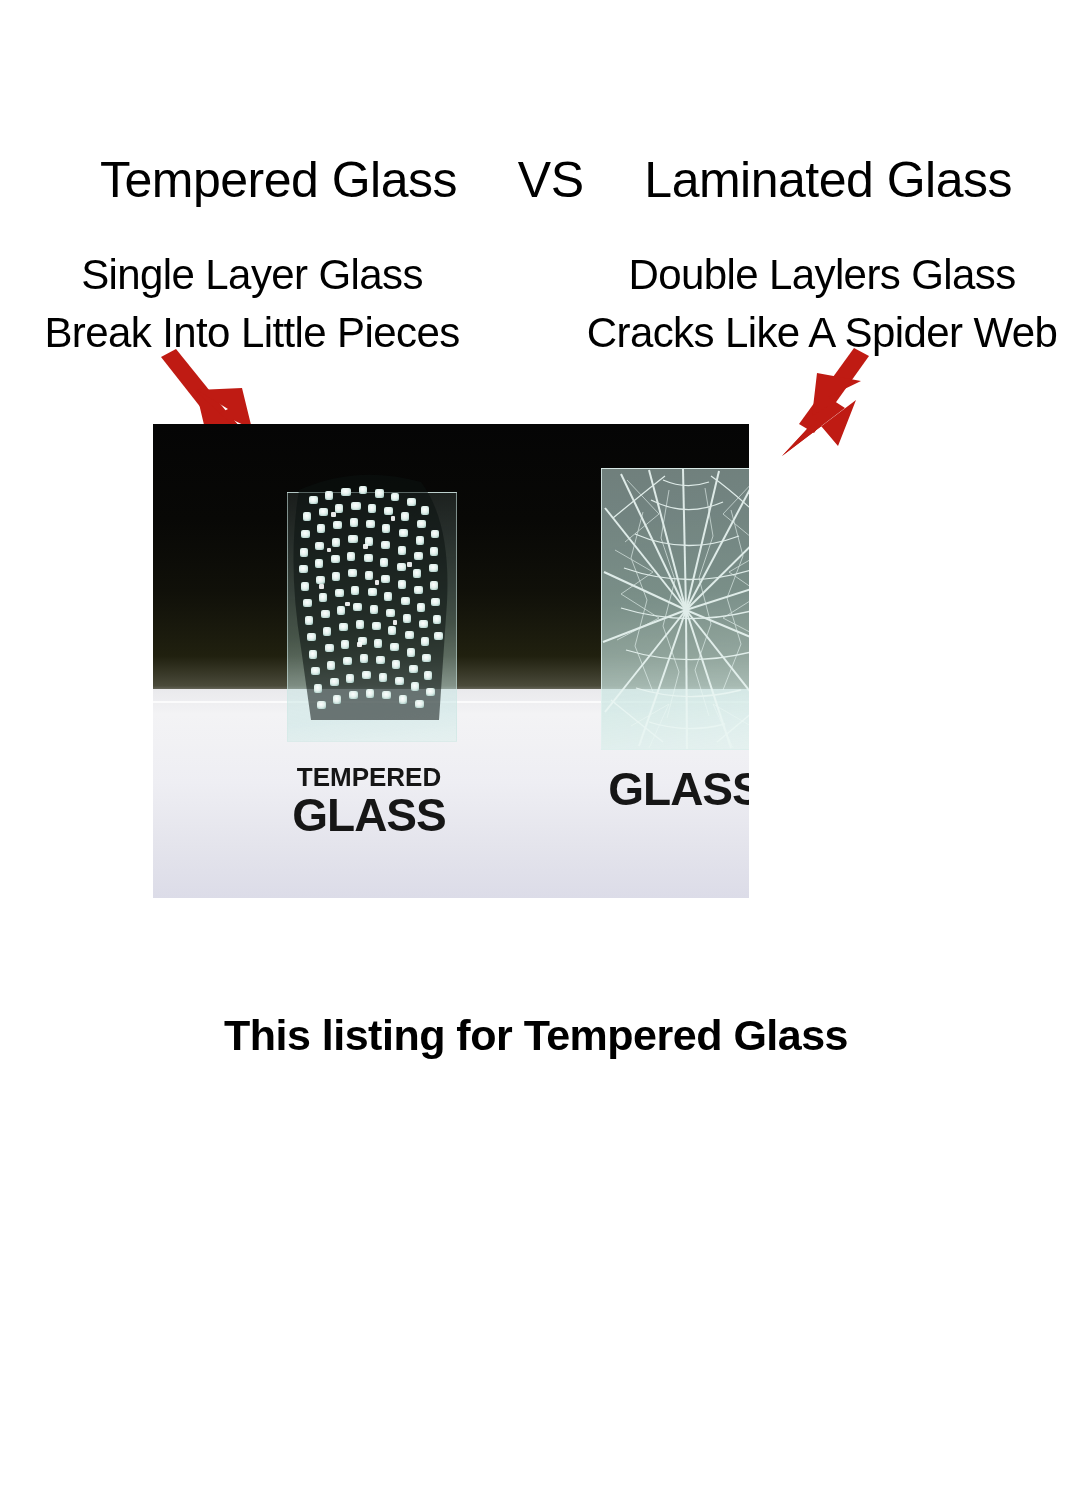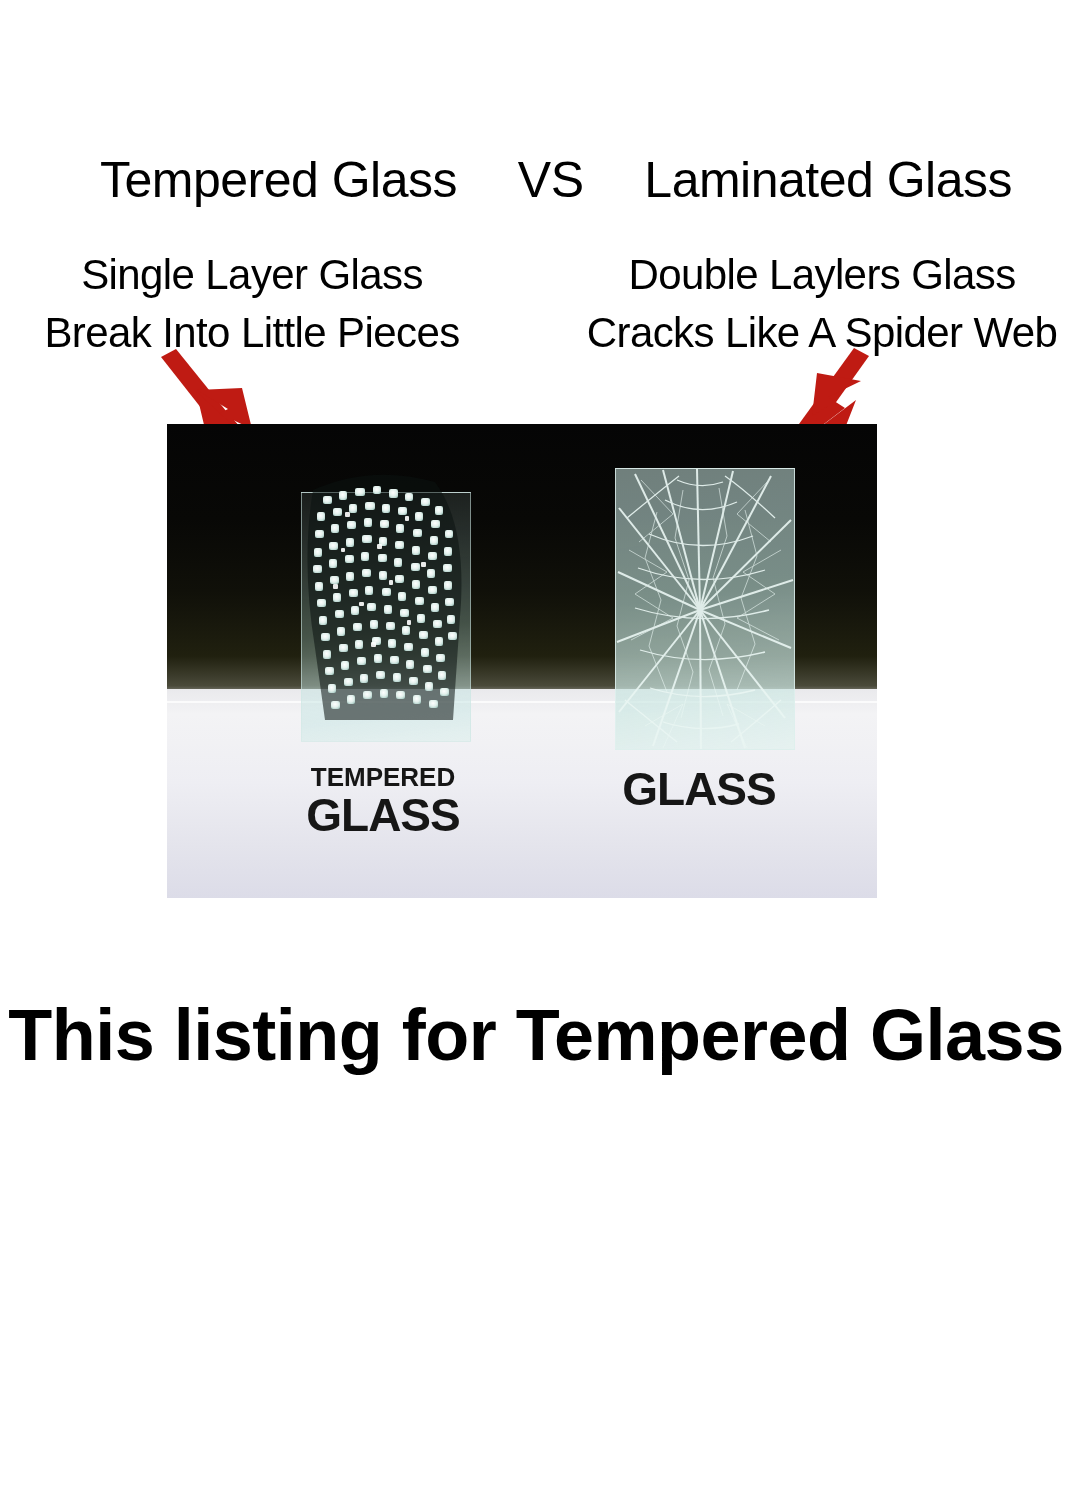--- a/index.html
+++ b/index.html
@@ -60,23 +60,23 @@
     left: 0;
     top: 0;
     width: 1072px;
     height: 1500px;
     pointer-events: none;
   }
 
   
   .photo {
     position: absolute;
-    left: 167px;
+    left: 153px;
     top: 424px;
-    width: 710px;
+    width: 596px;
     height: 474px;
     overflow: hidden;
     background: #a16207;
   }
   .photo-dark {
     position: absolute;
     left: 0; top: 0;
     width: 100%;
     height: 57%;
     background: linear-gradient(180deg,
@@ -157,21 +157,21 @@
     letter-spacing: -1px;
   }
 
   
   .footline {
     position: absolute;
     top: 1002px;
     left: 0;
     width: 1072px;
     text-align: center;
-    font-size: 72px;
+    font-size: 43px;
     line-height: 66px;
     font-weight: 700;
     white-space: nowrap;
     letter-spacing: -0.5px;
   }
 </style>
 </head>
 <body>
 
 <div class="headline">

